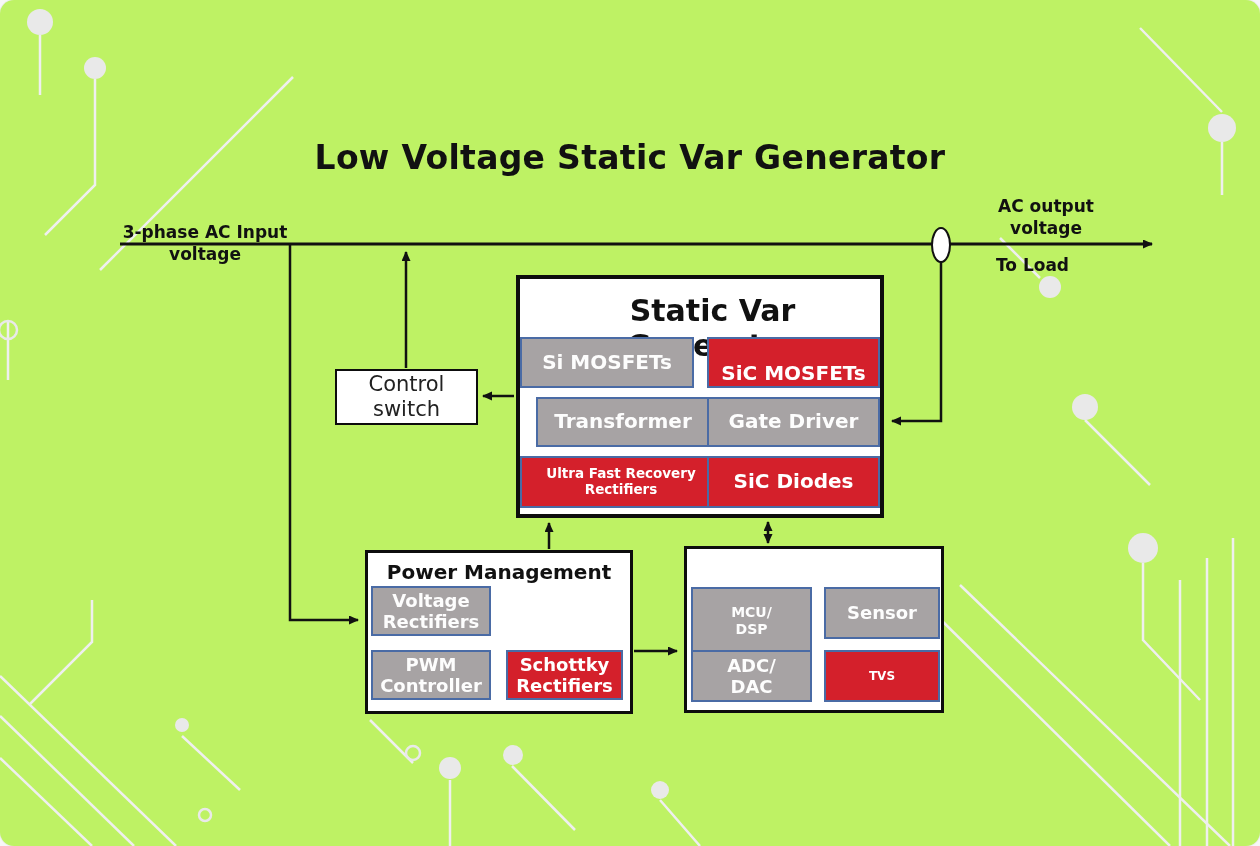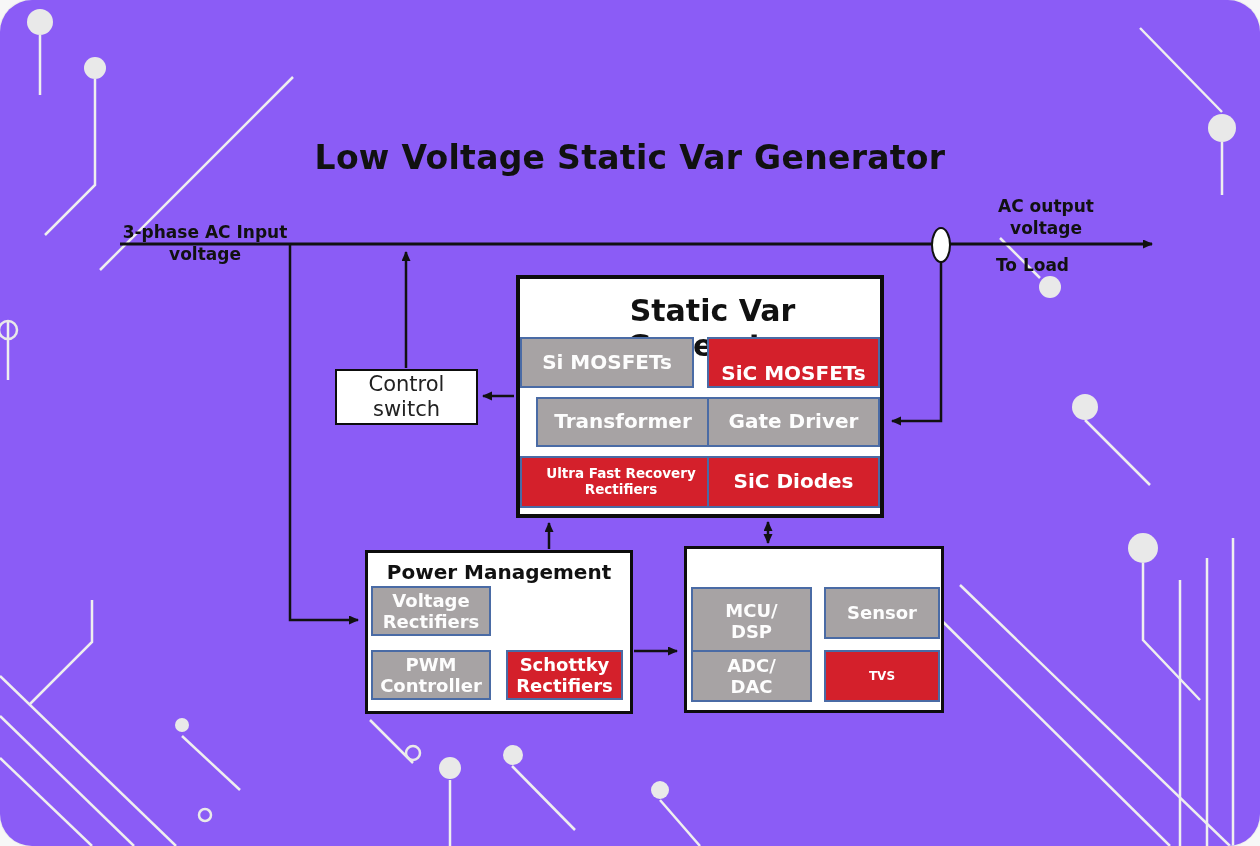--- a/index.html
+++ b/index.html
@@ -1,18 +1,18 @@
 <!DOCTYPE html>
 <html style="--accent-red: #d4202b; --block-gray: #a7a3a4; --cell-border: #4a6ba5; --line-black: #111111;"><head>
 <meta charset="utf-8">
 <style>
   html,body{margin:0;padding:0;background:#f7f7f7;}
   .stage{
-    position:relative;width:1260px;height:846px;background:#8b5cf6;
-    border-radius:32px;overflow:hidden;margin:0 auto;
+    position:relative;width:1260px;height:846px;background:#bef264;
+    border-radius:14px;overflow:hidden;margin:0 auto;
     font-family:"DejaVu Sans","Liberation Sans",sans-serif;
     box-shadow:0 0 0 1px #ececec;
   }
   svg.layer{position:absolute;left:0;top:0;width:1260px;height:846px;pointer-events:none;}
   .title{
     position:absolute;left:0;top:138px;width:1260px;text-align:center;
     font-size:33px;font-weight:700;color:#111;letter-spacing:.3px;
   }
   .lbl{position:absolute;font-weight:700;color:#111;text-align:center;font-size:17px;line-height:22px;}
   .lbl-ac-in{left:105px;top:221px;width:200px;}
@@ -43,21 +43,21 @@
   .svgbox .c3{left:16px;  top:118px;width:174px;height:50px;font-size:20px;}
   .svgbox .c4{left:187px;top:118px;width:173px;height:50px;font-size:20px;}
   .svgbox .c5{left:0px;  top:177px;width:202px;height:52px;font-size:13.5px;}
   .svgbox .c6{left:187px;top:177px;width:173px;height:52px;font-size:20px;}
   
   .pmbox .c1{left:3px;  top:33px;width:120px;height:50px;font-size:18px;}
   .pmbox .c2{left:138px;top:33px;width:117px;height:50px;font-size:18px;}
   .pmbox .c3{left:3px;  top:97px;width:120px;height:50px;font-size:18px;}
   .pmbox .c4{left:138px;top:97px;width:117px;height:50px;font-size:18px;}
   
-  .mcubox .c1{left:4px;  top:38px; width:121px;height:68px;font-size:18px;}
+  .mcubox .c1{left:4px;  top:38px; width:121px;height:68px;font-size:14px;}
   .mcubox .c2{left:137px;top:38px; width:116px;height:52px;font-size:18px;}
   .mcubox .c3{left:4px;  top:101px;width:121px;height:52px;font-size:18px;}
   .mcubox .c4{left:137px;top:101px;width:116px;height:52px;font-size:12px;}
 </style>
 </head>
 <body>
 
 <div class="stage">
 
   <svg class="layer" viewBox="0 0 1260 846">

